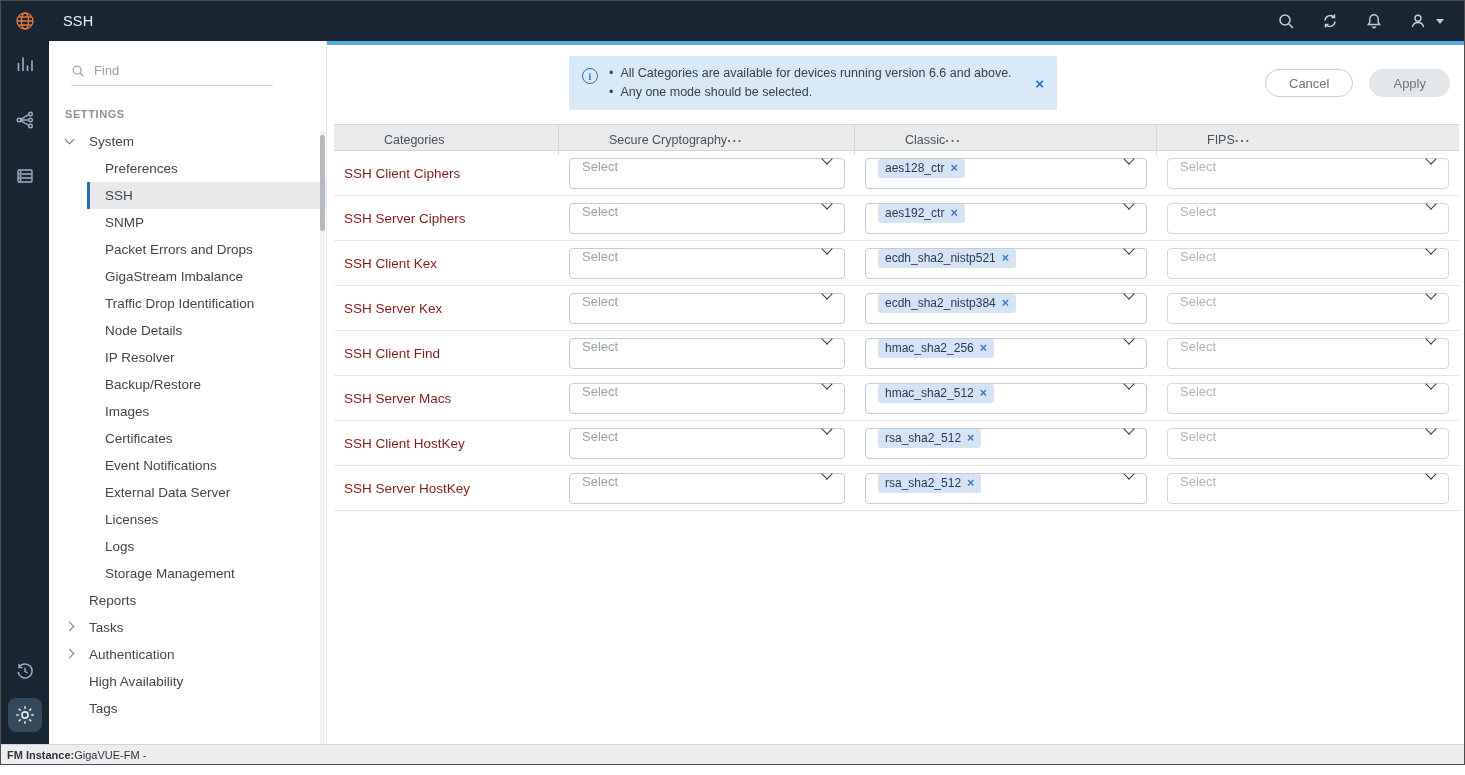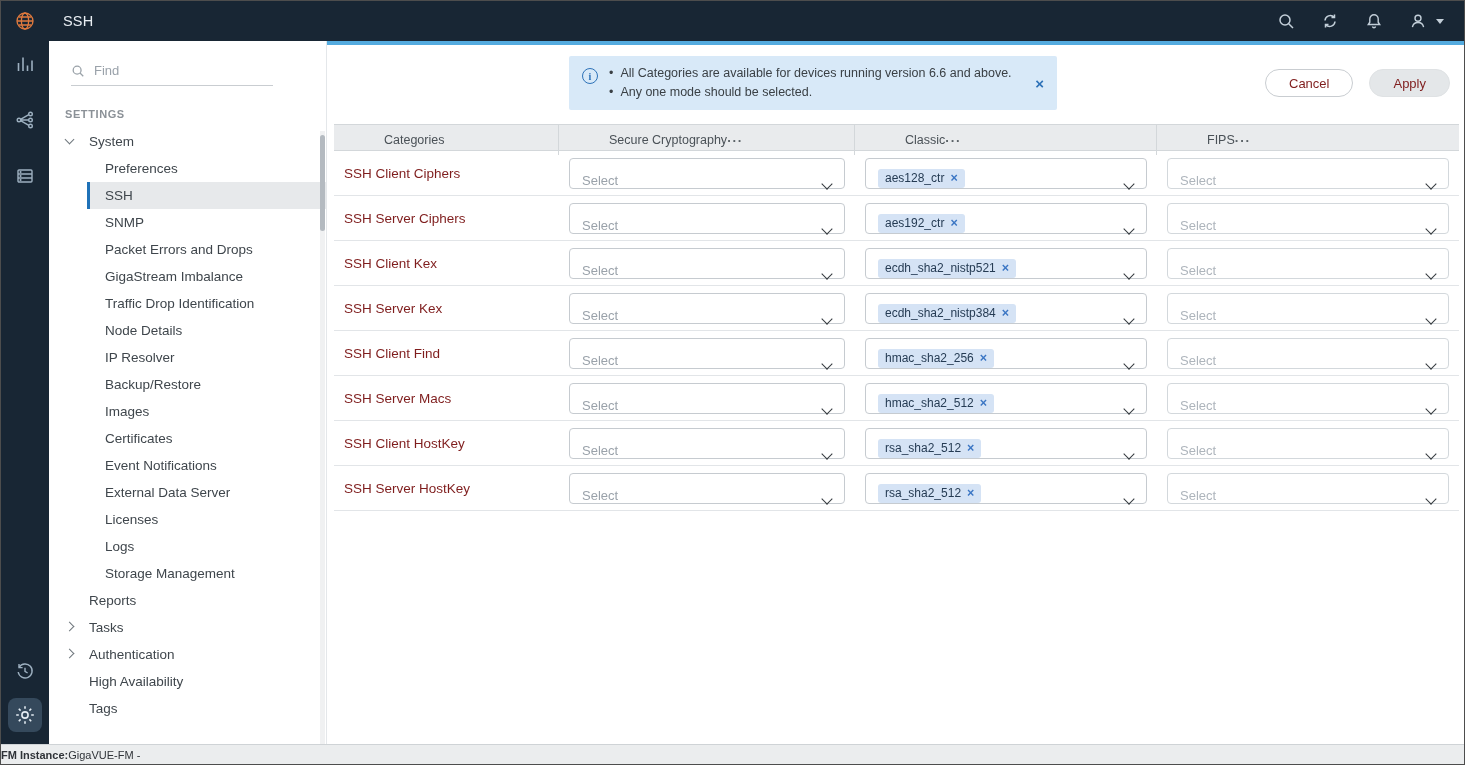--- a/index.html
+++ b/index.html
@@ -46,44 +46,44 @@
   .accent { height:4px; background:#54abdf; flex:0 0 auto; }
   .controls-row { display:flex; align-items:center; margin-top:11px; flex:0 0 auto; }
   .spacer-left { width:242px; flex:0 0 auto; }
   .banner { width:488px; background:#d8e9f8; border-radius:2px; display:flex; gap:11px; padding:9px 34px 9px 13px; position:relative; flex:0 0 auto; }
   .info-icn { width:16px; height:16px; border:1.5px solid #2d72b8; border-radius:50%; color:#2d72b8; font-size:10px; font-weight:700; display:flex; align-items:center; justify-content:center; margin-top:3px; flex:0 0 auto; font-family:"Liberation Serif",serif; }
   .banner-lines { display:flex; flex-direction:column; gap:2px; }
   .bline { display:flex; gap:7px; font-size:12.5px; color:#3a4045; line-height:17px; }
   .blt { color:#3a4045; }
   .banner-close { position:absolute; right:13px; top:50%; transform:translateY(-50%); color:#2d72b8; font-size:15px; font-weight:600; cursor:pointer; line-height:1; }
   .btns { margin-left:auto; display:flex; align-items:center; gap:16px; padding-right:14px; }
-  .btn { height:28px; border-radius:14px; font-size:13px; color:#7f1d1d; padding:0 23px; display:flex; align-items:center; cursor:pointer; font-family:"Liberation Sans",sans-serif; }
+  .btn { height:28px; border-radius:14px; font-size:13px; color:#737373; padding:0 23px; display:flex; align-items:center; cursor:pointer; font-family:"Liberation Sans",sans-serif; }
   .btn.cancel { background:#fff; border:1px solid #c9cdd1; }
   .btn.apply { background:#e4e7e9; border:1px solid #dfe2e4; }
 
   
   .table { margin:14px 5px 0 7px; }
   .thead, .trow { display:grid; grid-template-columns:225px 296px 302px 1fr; }
   .thead { background:#e9ebed; border-top:1px solid #d3d7da; border-bottom:1px solid #d3d7da; height:27px; }
   .th { display:flex; align-items:center; justify-content:flex-start; padding:8px 10px; font-size:12.5px; color:#4a5157; border-right:1px solid #d3d7da;margin-left:40px; }
   .th:last-child { border-right:none; }
   .dots { font-weight:700; color:#5a6166; letter-spacing:1px; font-size:13px; cursor:pointer; line-height:1; }
   .trow { height:45px; border-bottom:1px solid #e2e5e8; align-items:center; }
   .cat { padding-left:10px; font-size:13.5px; color:#7f1d1d; }
   .cellsel { padding:0 10px; }
-  .select { height:31px; border:1px solid #c6cbd0; border-radius:4px; background:#fff; display:flex; align-items:flex-end; justify-content:space-between; padding:0 13px 0 12px; cursor:pointer; }
+  .select { height:31px; border:1px solid #c6cbd0; border-radius:4px; background:#fff; display:flex; align-items:flex-start; justify-content:space-between; padding:0 13px 0 12px; cursor:pointer; }
   .select .ph { font-size:13px; color:#9aa2aa; }
   .select.fips { border-color:#d3d8dc; }
   .select.fips .ph { color:#aeb5bc; }
   .selchev { width:8px; height:8px; border-right:1.8px solid #34393e; border-bottom:1.8px solid #34393e; transform:rotate(45deg); margin-top:-4px; flex:0 0 auto; }
   .chip { background:#d5e3f5; border-radius:3px; padding:2.5px 7px; font-size:12px; color:#253b53; display:inline-flex; align-items:center; gap:6px; }
   .chip-x { color:#3b76c4; font-weight:700; font-size:12.5px; cursor:pointer; line-height:1; }
 
   
-  .statusbar { height:20px; background:#ebedee; border-top:1px solid #cfd3d6; display:flex; align-items:center; padding-left:0; font-size:11px; color:#2f3338; flex:0 0 auto; }
+  .statusbar { height:20px; background:#ebedee; border-top:1px solid #cfd3d6; display:flex; align-items:center; padding-left:6px; font-size:11px; color:#2f3338; flex:0 0 auto; }
   .statusbar .lbl { font-weight:700; }
 </style>
 </head>
 <body>
 
 <div class="app">
 
   <header class="topbar">
     <div class="logo-cell">
       <svg width="24" height="24" viewBox="0 0 24 24" fill="none" stroke="#e07a3e" stroke-width="1.3">

